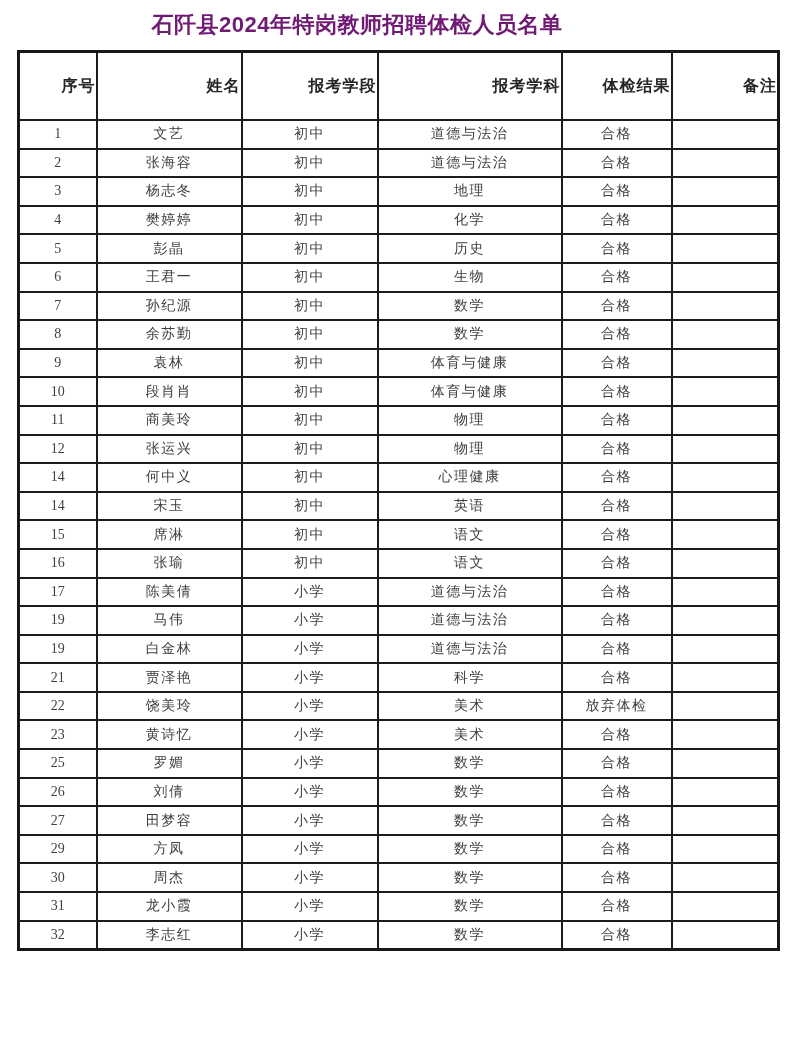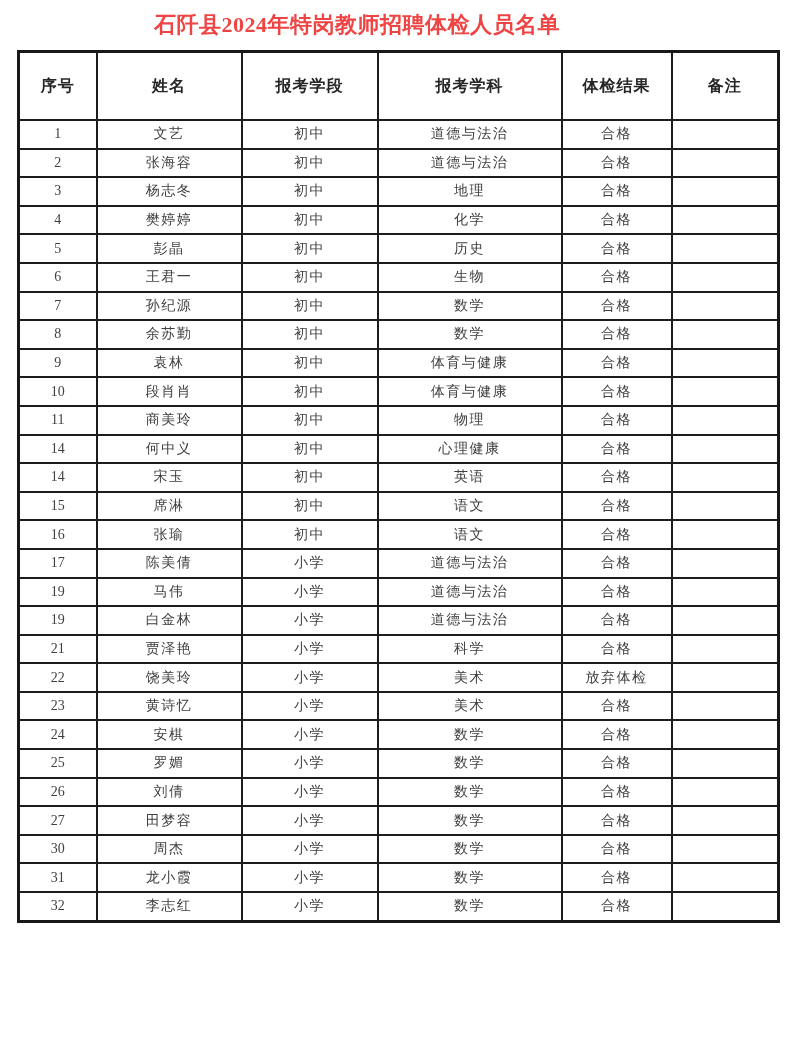--- a/index.html
+++ b/index.html
@@ -11,25 +11,25 @@
     width: 800px;
     height: 1041px;
     overflow: hidden;
     font-family: "Liberation Serif", "DejaVu Serif", serif;
     color: #3c3c3c;
   }
   .doc-title {
     width: 680px;
     margin: 12px 0 0 17px;
     text-align: center;
-    font-family: Liberation Serif, serif;
+    font-family: Liberation Sans, sans-serif;
     font-weight: bold;
     font-size: 22px;
     line-height: 26px;
-    color: #ef4444;
+    color: #701a75;
     letter-spacing: 0.5px;
   }
   table.roster {
     margin: 12px 0 0 17px;
     width: 760px;
     table-layout: fixed;
     border-collapse: collapse;
     border: 3px solid #181818;
   }
   table.roster th,
@@ -40,20 +40,21 @@
     padding: 0;
     overflow: hidden;
     white-space: nowrap;
   }
   table.roster th {
     height: 66px;
     font-size: 16px;
     font-weight: bold;
     color: #262626;
     letter-spacing: 1px;
+    text-align: right;
   }
   table.roster td {
     height: 26.6px;
     font-size: 14px;
     letter-spacing: 1.5px;
     color: #3f3f3f;
   }
   table.roster td.cell-no {
     letter-spacing: 0;
     font-size: 14px;
@@ -172,20 +173,28 @@
       </tr>
       <tr>
         <td class="cell-no">11</td>
         <td class="cell-name">商美玲</td>
         <td class="cell-level">初中</td>
         <td class="cell-subject">物理</td>
         <td class="cell-result">合格</td>
         <td class="cell-remark"></td>
       </tr>
       <tr>
+        <td class="cell-no">12</td>
+        <td class="cell-name">张运兴</td>
+        <td class="cell-level">初中</td>
+        <td class="cell-subject">物理</td>
+        <td class="cell-result">合格</td>
+        <td class="cell-remark"></td>
+      </tr>
+      <tr>
         <td class="cell-no">14</td>
         <td class="cell-name">何中义</td>
         <td class="cell-level">初中</td>
         <td class="cell-subject">心理健康</td>
         <td class="cell-result">合格</td>
         <td class="cell-remark"></td>
       </tr>
       <tr>
         <td class="cell-no">14</td>
         <td class="cell-name">宋玉</td>
@@ -252,46 +261,46 @@
       </tr>
       <tr>
         <td class="cell-no">23</td>
         <td class="cell-name">黄诗忆</td>
         <td class="cell-level">小学</td>
         <td class="cell-subject">美术</td>
         <td class="cell-result">合格</td>
         <td class="cell-remark"></td>
       </tr>
       <tr>
-        <td class="cell-no">24</td>
-        <td class="cell-name">安棋</td>
-        <td class="cell-level">小学</td>
-        <td class="cell-subject">数学</td>
-        <td class="cell-result">合格</td>
-        <td class="cell-remark"></td>
-      </tr>
-      <tr>
         <td class="cell-no">25</td>
         <td class="cell-name">罗媚</td>
         <td class="cell-level">小学</td>
         <td class="cell-subject">数学</td>
         <td class="cell-result">合格</td>
         <td class="cell-remark"></td>
       </tr>
       <tr>
         <td class="cell-no">26</td>
         <td class="cell-name">刘倩</td>
         <td class="cell-level">小学</td>
         <td class="cell-subject">数学</td>
         <td class="cell-result">合格</td>
         <td class="cell-remark"></td>
       </tr>
       <tr>
         <td class="cell-no">27</td>
         <td class="cell-name">田梦容</td>
+        <td class="cell-level">小学</td>
+        <td class="cell-subject">数学</td>
+        <td class="cell-result">合格</td>
+        <td class="cell-remark"></td>
+      </tr>
+      <tr>
+        <td class="cell-no">29</td>
+        <td class="cell-name">方凤</td>
         <td class="cell-level">小学</td>
         <td class="cell-subject">数学</td>
         <td class="cell-result">合格</td>
         <td class="cell-remark"></td>
       </tr>
       <tr>
         <td class="cell-no">30</td>
         <td class="cell-name">周杰</td>
         <td class="cell-level">小学</td>
         <td class="cell-subject">数学</td>

